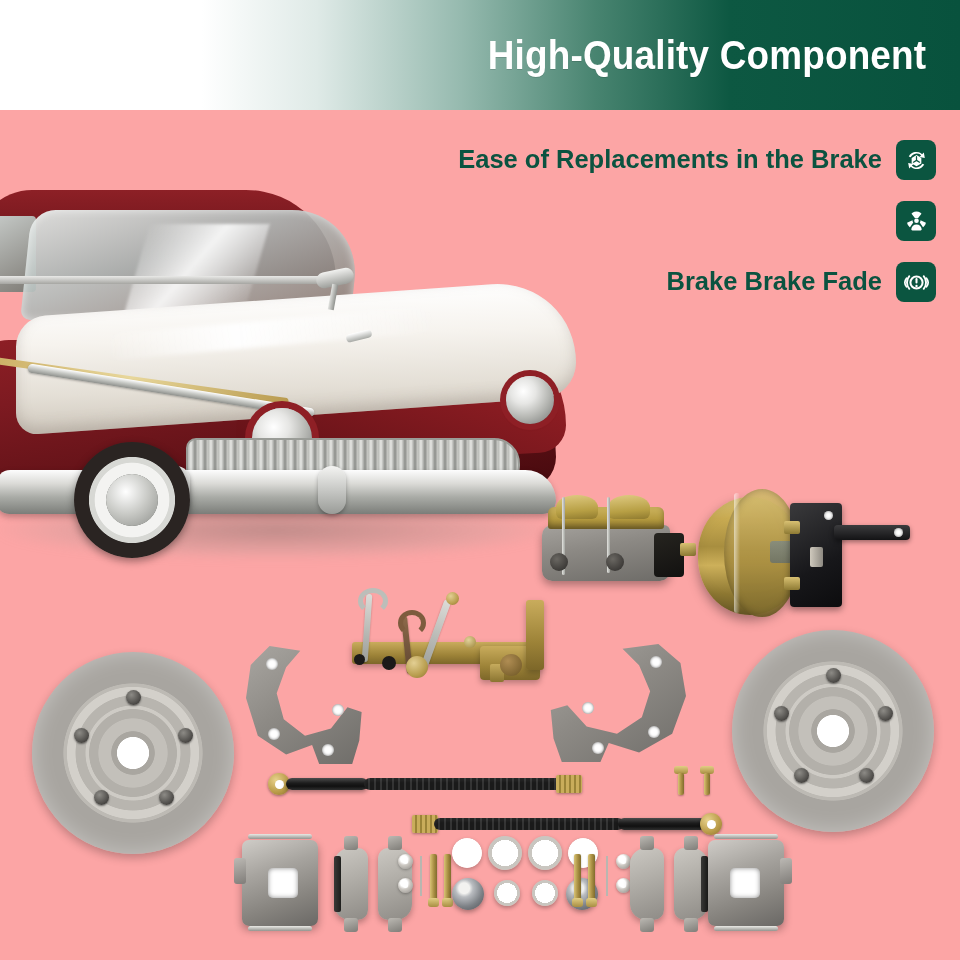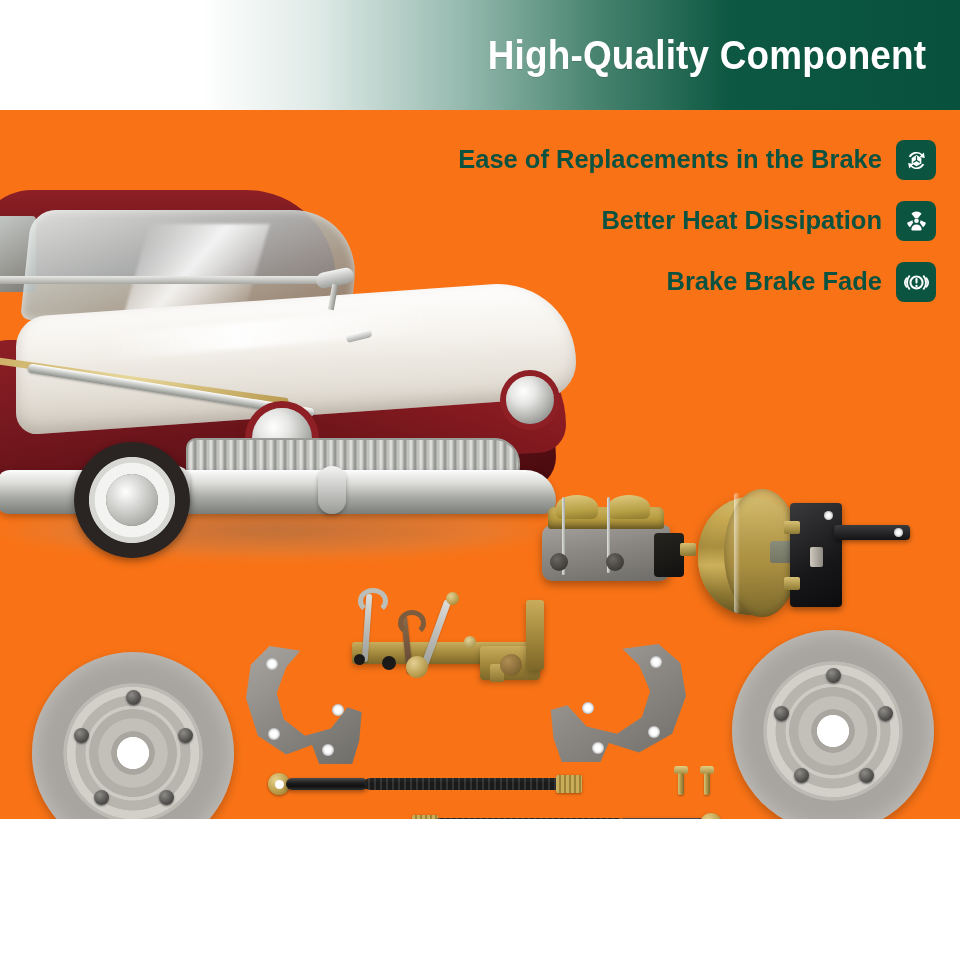--- a/index.html
+++ b/index.html
@@ -1,20 +1,20 @@
 <!DOCTYPE html>
 <html><head>
 <meta charset="utf-8">
 <style>
   html,body{margin:0;padding:0;}
   body{
     width:960px;height:960px;overflow:hidden;background:#ffffff;
     font-family:"Liberation Sans","DejaVu Sans",sans-serif;
   }
-  #root{position:relative;width:960px;height:819px;background:#f97316;overflow:hidden;text-align:right;}
+  #root{position:relative;width:960px;height:960px;background:#fca5a5;overflow:hidden;text-align:right;}
 
   
   .banner{
     position:absolute;left:0;top:0;width:960px;height:110px;
     background:linear-gradient(to right,
         rgba(255,255,255,1) 0%,
         rgba(255,255,255,1) 21%,
         rgba(223,234,231,1) 33%,
         rgba(150,186,175,1) 48%,
         rgba(72,132,112,1) 62%,
@@ -318,21 +318,20 @@
           <path d="M5.1 8.4A7.6 7.6 0 0 1 17 6.4l1.5-1.6.9 4.9-4.9-.8 1.6-1.4A5.7 5.7 0 0 0 6.9 9.2z" fill="#fff"></path>
           <path d="M18.9 15.6A7.6 7.6 0 0 1 7 17.6l-1.5 1.6-.9-4.9 4.9.8-1.6 1.4a5.7 5.7 0 0 0 9.2-1.7z" fill="#fff"></path>
           <path d="M12 7.2l4.3 2.5v5l-4.3 2.5-4.3-2.5v-5z" fill="#fff"></path>
           <path d="M12 8.6v3.3m0 0l2.7 1.6M12 11.9l-2.7 1.6" stroke="#0b5540" stroke-width="1.1" fill="none" stroke-linecap="round"></path>
         </svg>
       </div>
     </div>
 
 
     <div class="feature-row">
-      <div class="feature-label">Better Heat Dissipation</div>
       <div class="feature-badge">
         <svg width="27" height="27" viewBox="0 0 24 24" aria-hidden="true">
           <path d="M12 3.2c-2.6 0-4.4 1.9-4.4 1.9l3.1 4.1a2.6 2.6 0 0 1 2.6 0l3.1-4.1S14.6 3.2 12 3.2z" fill="#fff"></path>
           <path d="M3.6 13.1c.5 2.6 2.6 4 2.6 4l2.9-4.2a2.6 2.6 0 0 1-.6-2.1z" fill="#fff"></path>
           <path d="M20.4 13.1c-.5 2.6-2.6 4-2.6 4l-2.9-4.2a2.6 2.6 0 0 0 .6-2.1z" fill="#fff"></path>
           <circle cx="12" cy="11.3" r="2.05" fill="#fff"></circle>
           <path d="M12 14.6c-2.5 0-4.3 1.8-4.6 4.1-.1.7.3 1.2 1 1.2h7.2c.7 0 1.1-.5 1-1.2-.3-2.3-2.1-4.1-4.6-4.1z" fill="#fff"></path>
         </svg>
       </div>
     </div>

